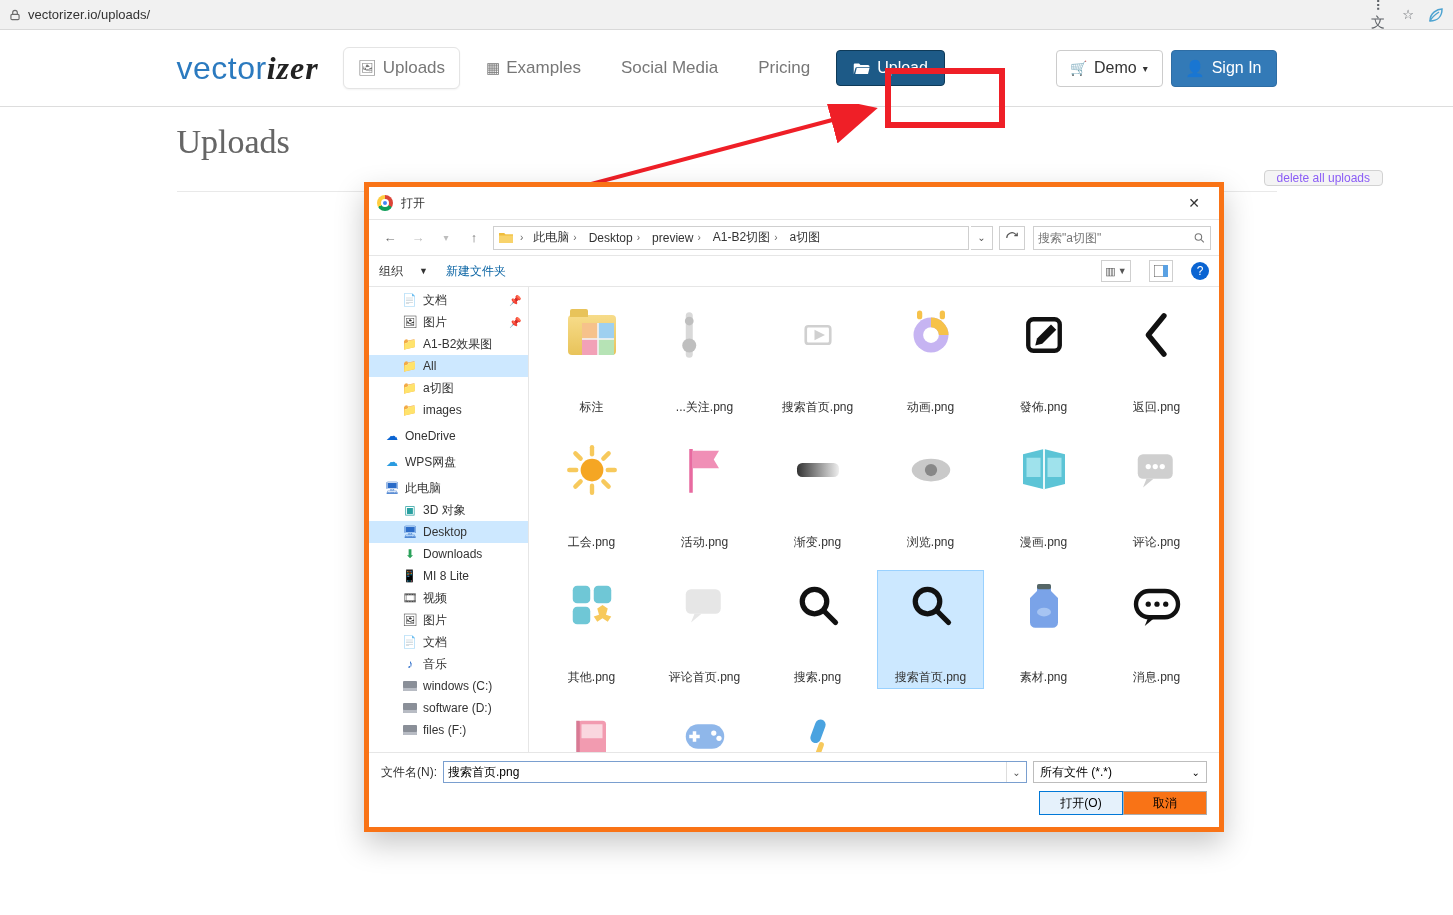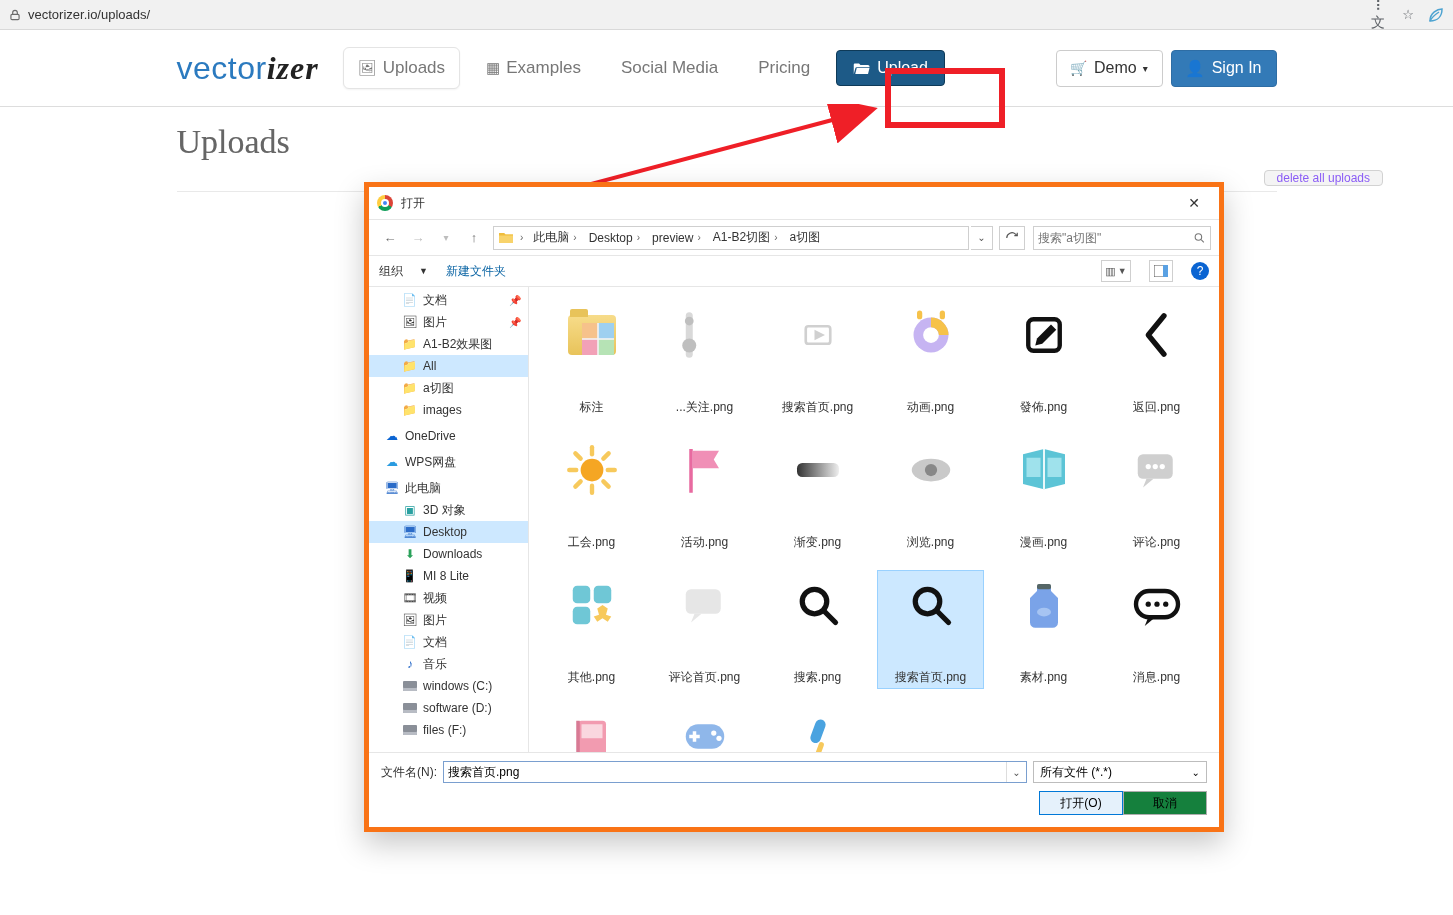--- a/index.html
+++ b/index.html
@@ -77,21 +77,21 @@
 .gi .thumb { width:64px; height:64px; display:flex; align-items:center; justify-content:center; }
 .gi .label { font-size:12px; color:#333; text-align:right; max-width:100px; word-break:break-all;margin-top:28px;}
 .dlg-footer { border-top:1px solid #e6e6e6; padding:8px 12px 12px; display:flex; flex-direction:column; gap:8px; }
 .footer-row { display:flex; align-items:center; gap:6px; }
 .footer-row .lbl { font-size:12px; color:#333; width:56px; text-align:right;}
 .fname { flex:1; height:22px; border:1px solid #7a9fcf; display:flex; align-items:center; }
 .fname input { flex:1; border:none; outline:none; padding:0 4px; font-size:12px; }
 .fname .dd { width:20px; display:flex; align-items:center; justify-content:center; font-size:10px; color:#555; border-left:1px solid #ddd; height:100%; cursor:pointer;}
 .ftype { width:174px; height:22px; border:1px solid #bdbdbd; display:flex; align-items:center; padding:0 6px; font-size:12px; justify-content:space-between; cursor:pointer;}
 .footer-btns { display:flex; justify-content:flex-end; }
-.wbtn { width:84px; height:24px; border:1px solid #adadad; background:#15803d; font-size:12px; cursor:pointer; display:flex; align-items:center; justify-content:center;}
+.wbtn { width:84px; height:24px; border:1px solid #adadad; background:#f97316; font-size:12px; cursor:pointer; display:flex; align-items:center; justify-content:center;}
 .wbtn.primary { border:1px solid #0078d7; background:#e5f1fb;}
 
 
 .folder-ico svg, .ico svg { display:block; }
 .disk { width:14px; height:10px; background:#8a8f98; border-radius:1px; box-shadow: inset 0 -3px 0 #b8bcc4;}
 
 
 .thumb-folder { width:48px; height:40px; background:linear-gradient(#f7dc8a,#e8c35a); border-radius:4px; position:relative;}
 .thumb-folder::before { content:""; position:absolute; top:-6px; left:2px; width:18px; height:8px; background:#e8c35a; border-radius:2px 2px 0 0;}
 .collage { width:52px; height:52px; background:#f3f3f3; display:grid; grid-template-columns:1fr 1fr; grid-template-rows:1fr 1fr; gap:2px;}

